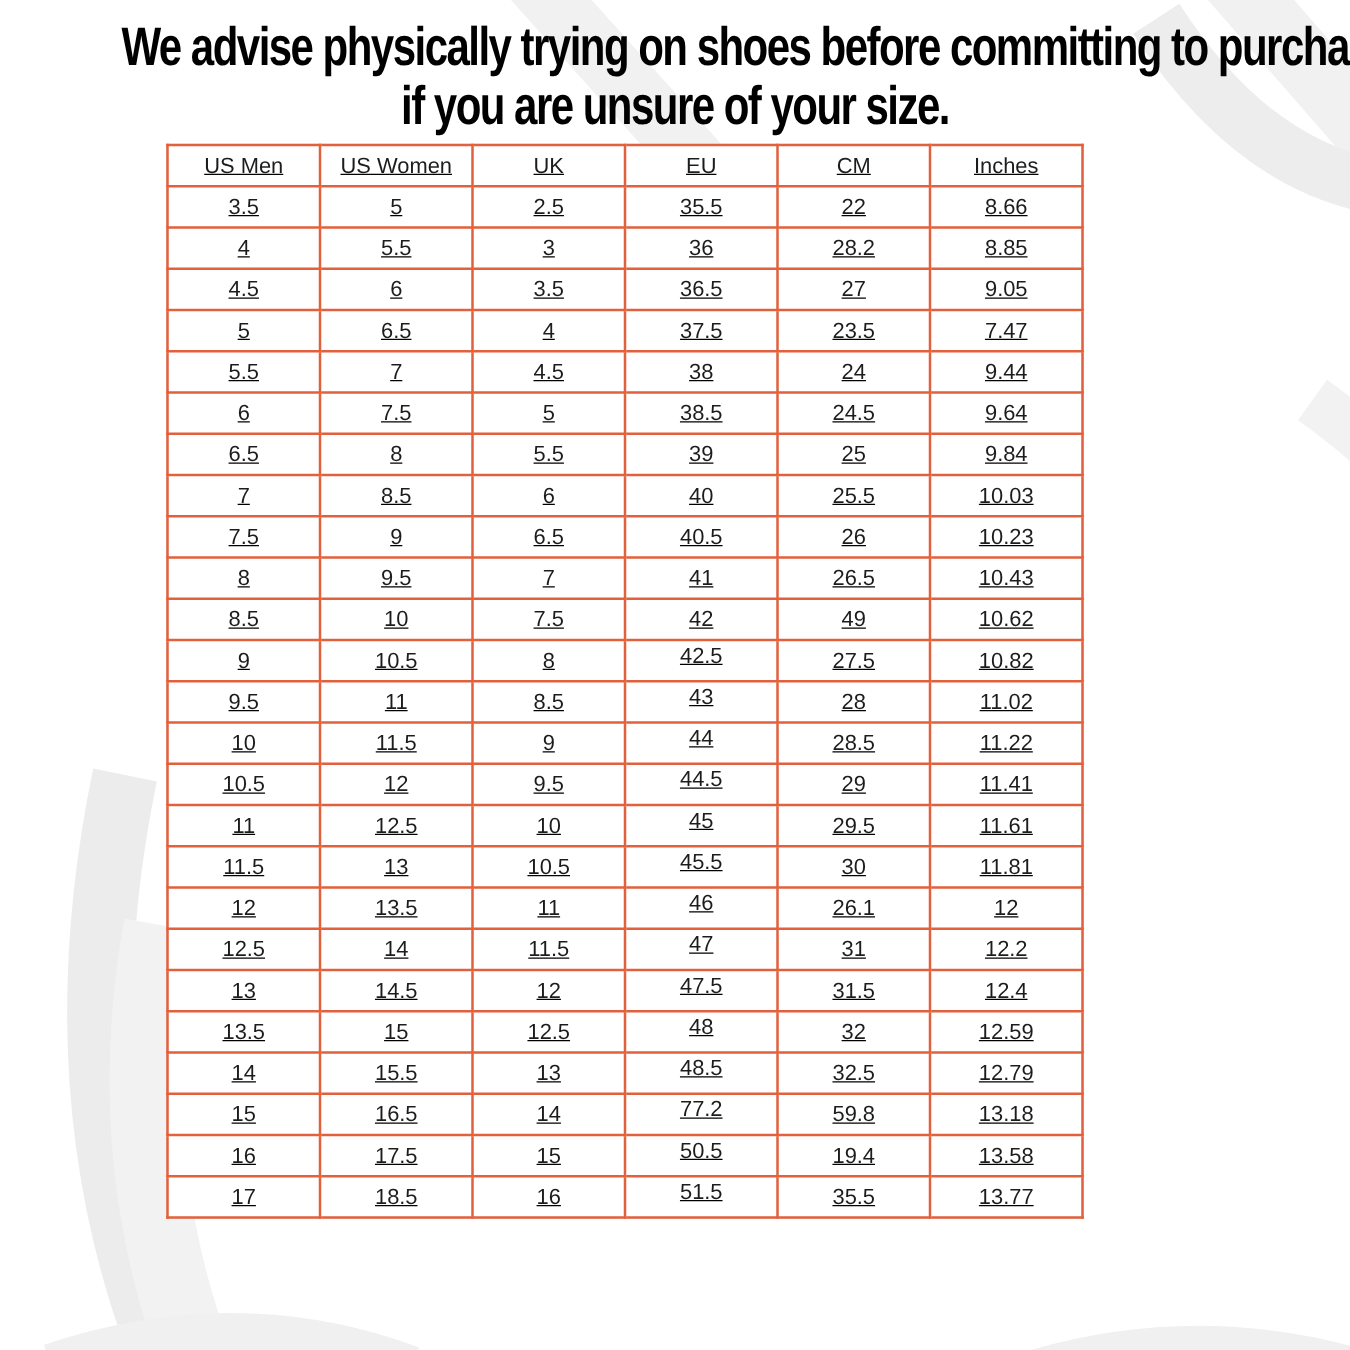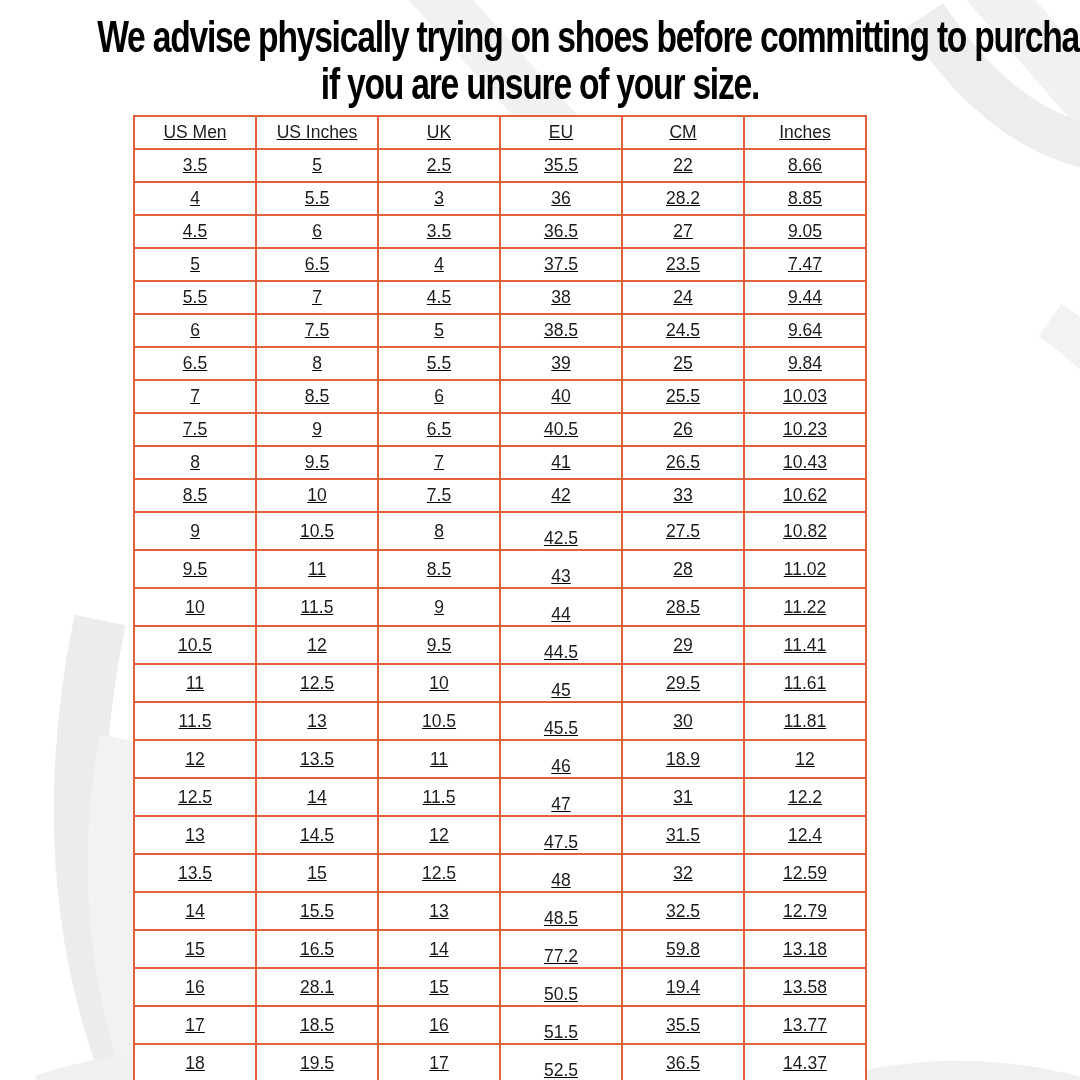--- a/index.html
+++ b/index.html
@@ -54,21 +54,21 @@
     padding:0;
     text-align:center;
     vertical-align:middle;
     font-size:17.5px;
     font-weight:400;
     color:#1C1C1C;
     background:#ffffff;
   }
   table.size-table td.eu-raised {
     vertical-align:top;
-    padding-top:15px;
+    padding-top:1px;
   }
 </style>
 </head>
 <body>
 
 <div class="stage">
 
   <svg class="watermark" viewBox="0 0 1080 1080" xmlns="http://www.w3.org/2000/svg" aria-hidden="true">
 
     <line x1="360" y1="-90" x2="720" y2="310" stroke="#F1F1F2" stroke-width="48"></line>
@@ -86,21 +86,21 @@
 
   <div class="title-block">
     <span class="title-line">We advise physically trying on shoes before committing to purchase</span>
     <span class="title-line">if you are unsure of your size.</span>
   </div>
 
   <table class="size-table">
     <thead>
       <tr>
         <th>US Men</th>
-        <th>US Inches</th>
+        <th>US Women</th>
         <th>UK</th>
         <th>EU</th>
         <th>CM</th>
         <th>Inches</th>
       </tr>
     </thead>
     <tbody>
         <tr>
           <td>3.5</td>
           <td>5</td>
@@ -179,21 +179,21 @@
           <td>7</td>
           <td>41</td>
           <td>26.5</td>
           <td>10.43</td>
         </tr>
         <tr>
           <td>8.5</td>
           <td>10</td>
           <td>7.5</td>
           <td>42</td>
-          <td>33</td>
+          <td>49</td>
           <td>10.62</td>
         </tr>
         <tr>
           <td>9</td>
           <td>10.5</td>
           <td>8</td>
           <td class="eu-raised">42.5</td>
           <td>27.5</td>
           <td>10.82</td>
         </tr>
@@ -235,21 +235,21 @@
           <td>10.5</td>
           <td class="eu-raised">45.5</td>
           <td>30</td>
           <td>11.81</td>
         </tr>
         <tr>
           <td>12</td>
           <td>13.5</td>
           <td>11</td>
           <td class="eu-raised">46</td>
-          <td>18.9</td>
+          <td>26.1</td>
           <td>12</td>
         </tr>
         <tr>
           <td>12.5</td>
           <td>14</td>
           <td>11.5</td>
           <td class="eu-raised">47</td>
           <td>31</td>
           <td>12.2</td>
         </tr>
@@ -280,38 +280,30 @@
         <tr>
           <td>15</td>
           <td>16.5</td>
           <td>14</td>
           <td class="eu-raised">77.2</td>
           <td>59.8</td>
           <td>13.18</td>
         </tr>
         <tr>
           <td>16</td>
-          <td>28.1</td>
+          <td>17.5</td>
           <td>15</td>
           <td class="eu-raised">50.5</td>
           <td>19.4</td>
           <td>13.58</td>
         </tr>
         <tr>
           <td>17</td>
           <td>18.5</td>
           <td>16</td>
           <td class="eu-raised">51.5</td>
           <td>35.5</td>
           <td>13.77</td>
         </tr>
-        <tr>
-          <td>18</td>
-          <td>19.5</td>
-          <td>17</td>
-          <td class="eu-raised">52.5</td>
-          <td>36.5</td>
-          <td>14.37</td>
-        </tr>
       </tbody>
   </table>
 
 </div>
 
 </body></html>

